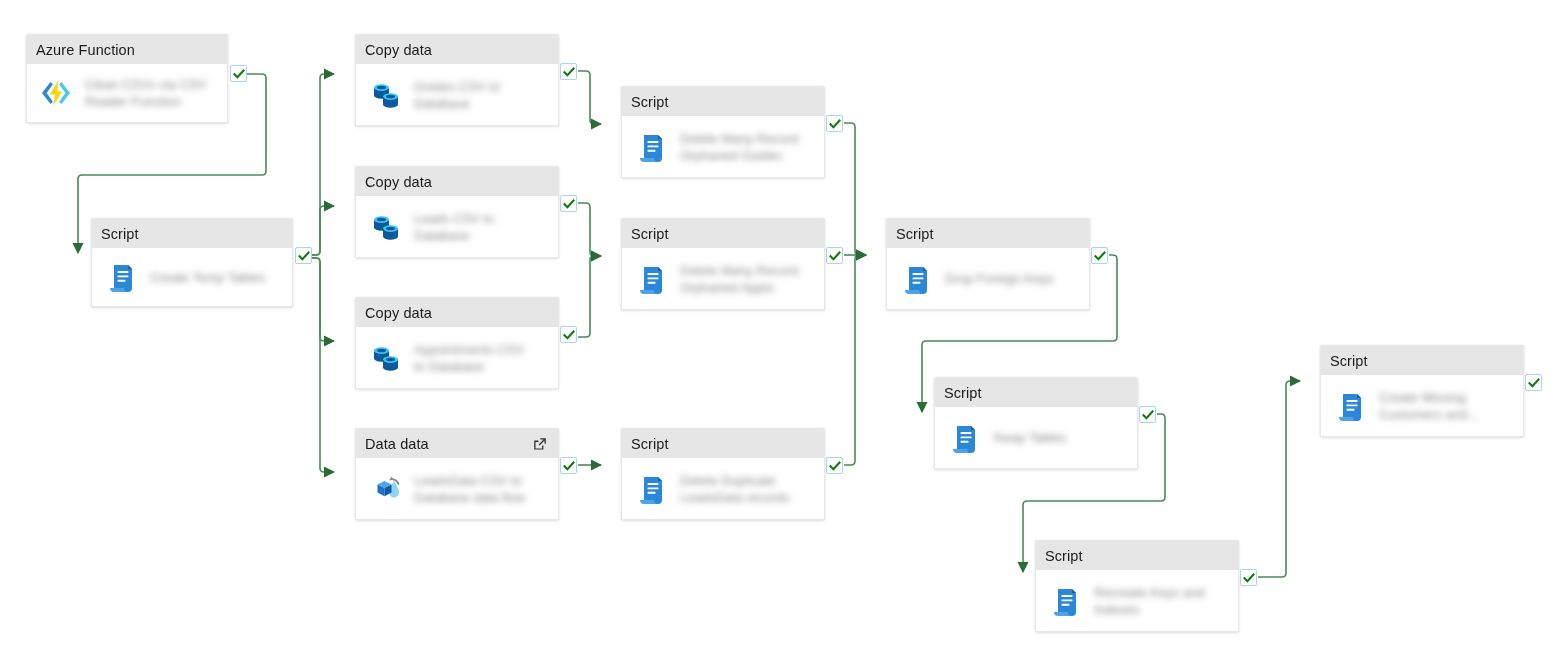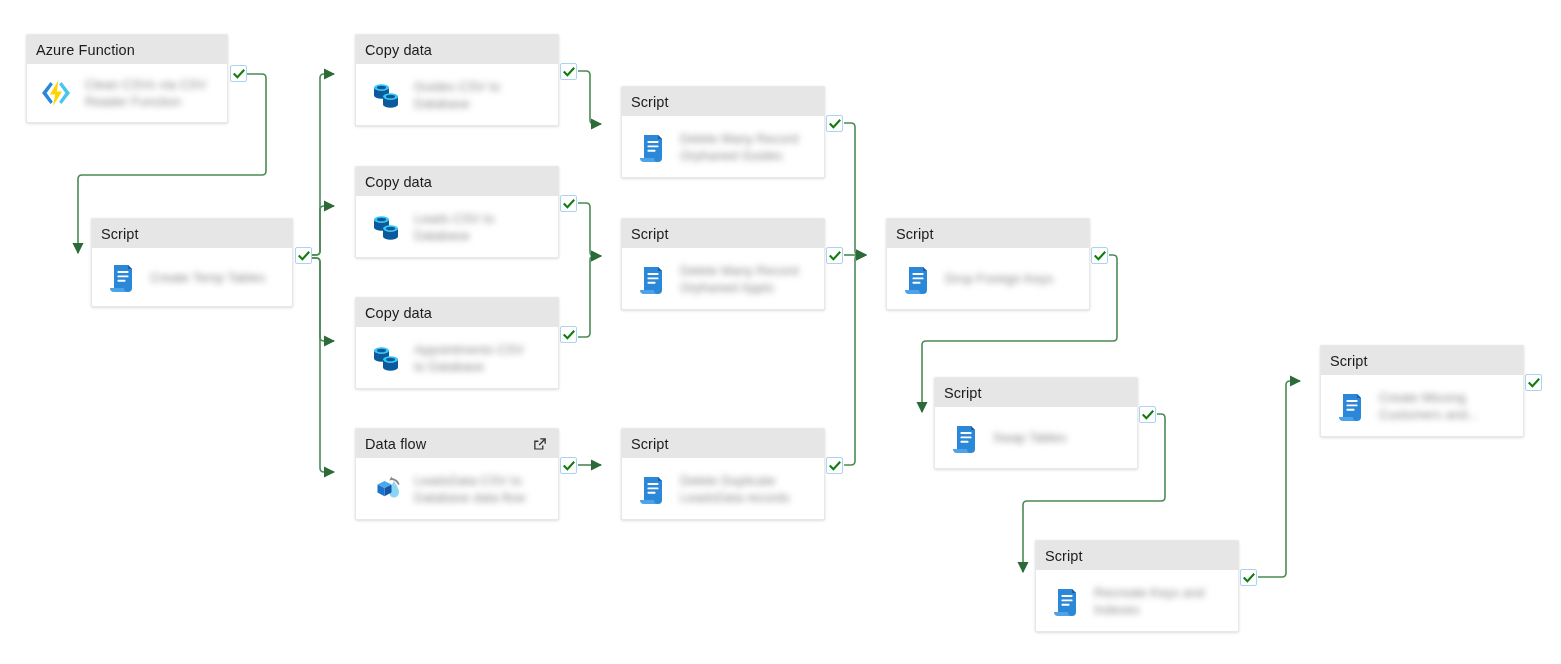--- a/index.html
+++ b/index.html
@@ -226,21 +226,21 @@
           </div>
         </div>
       </div>
       <div class="handle" style="border-color: rgb(169, 211, 240); left: 560px; top: 326px;">
         <svg width="12" height="12" viewBox="0 0 12 12">
           <path d="M1.5 6.3 L4.4 9.2 L10.5 2.6" fill="none" stroke="#107c10" stroke-width="2.1" stroke-linecap="square" stroke-linejoin="miter"></path>
         </svg>
       </div>
       <div class="node" style="left: 355px; top: 428px; width: 204px; height: 92px; background: rgb(255, 255, 255);">
         <div class="node-header" style="background: rgb(230, 230, 230);">
-          <span class="htitle">Data flow</span>
+          <span class="htitle">Data data</span>
           <svg class="ext-icon" width="16" height="16" viewBox="0 0 16 16">
             <path d="M2.2 4.6 h4.2 v1.3 H3.5 v6.6 h6.6 V9.4 h1.3 v4.2 H2.2 z" fill="#323130"></path>
             <path d="M8.3 2.2 h5.5 v5.5 h-1.3 V4.4 L7.6 9.4 l-.95 -.95 l5 -5 H8.3 z" fill="#323130"></path>
           </svg>
         </div>
         <div class="node-body" style="height: 63px;">
           <span class="node-icon">
             <svg width="36" height="36" viewBox="0 0 36 36">
               <path d="M25 8 q5 1 6.5 5" fill="none" stroke="#8a8a8a" stroke-width="1.8" stroke-linecap="round"></path>
               <path d="M24.3 5.4 l1.6 3.4 l-3.6 .6 z" fill="#8a8a8a"></path>

